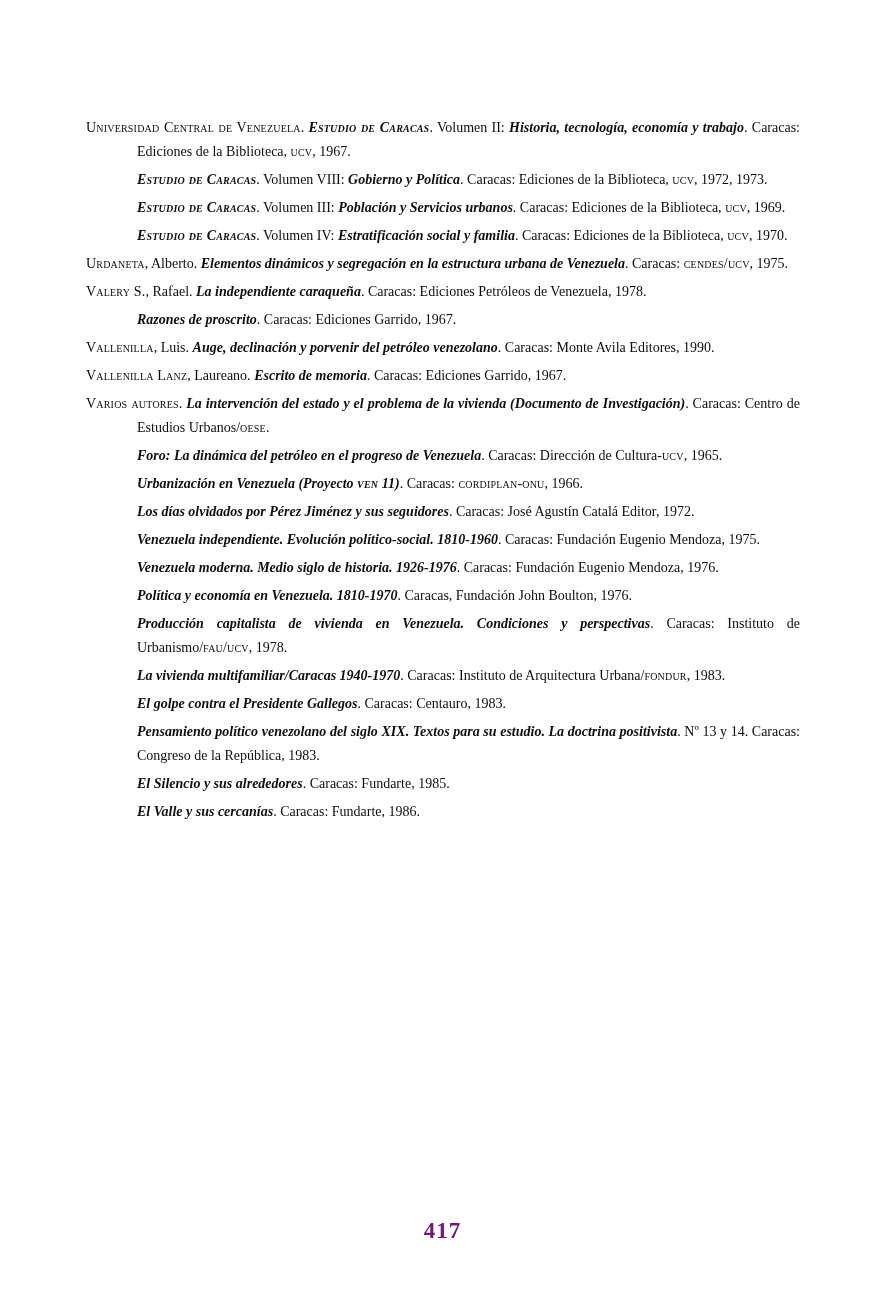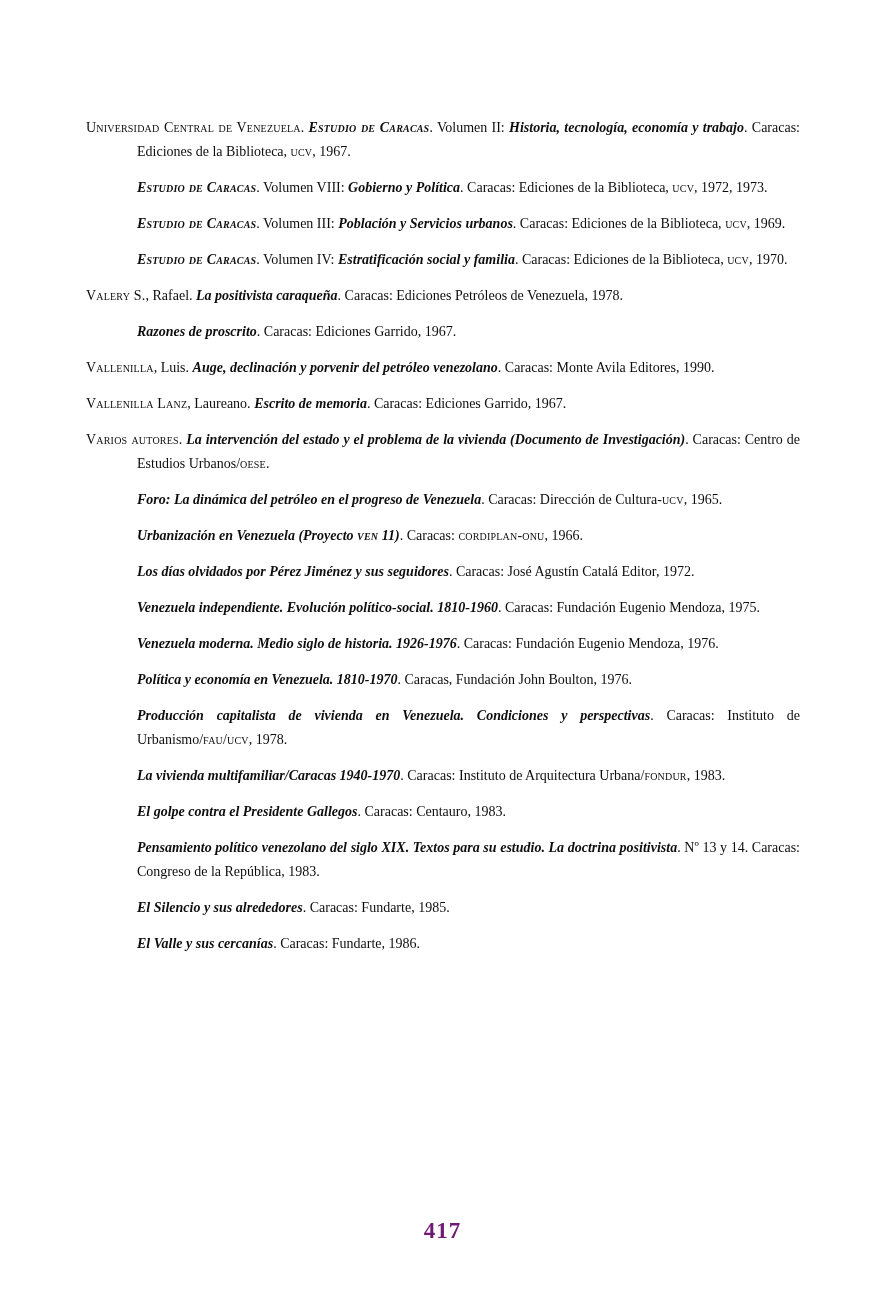--- a/index.html
+++ b/index.html
@@ -30,21 +30,21 @@
     text-align: justify;
   }
   .entry {
     padding-left: 51px;
     text-indent: -51px; 
   }
   .entry.sub {
     text-indent: 0;     
   }
   .entry + .entry {
-    margin-top: 12px;
+    margin-top: 4px;
   }
   .sc {
     font-variant: small-caps;
     letter-spacing: 0.2px;
   }
   .ti {
     font-style: italic;
     font-weight: 700;
   }
   .page-number {
@@ -61,21 +61,22 @@
 </style>
 </head>
 <body>
 
 <div class="page">
   <main class="bibliography">
       <div class="entry"><span class="sc">Universidad Central de Venezuela</span><span>. </span><span class="ti sc">Estudio de Caracas</span><span>. Volumen II: </span><span class="ti">Historia, tecnología, economía y trabajo</span><span>. Caracas: Ediciones de la Biblioteca, </span><span class="sc">ucv</span><span>, 1967.</span></div>
       <div class="entry sub"><span class="ti sc">Estudio de Caracas</span><span>. Volumen VIII: </span><span class="ti">Gobierno y Política</span><span>. Caracas: Ediciones de la Biblioteca, </span><span class="sc">ucv</span><span>, 1972, 1973.</span></div>
       <div class="entry sub"><span class="ti sc">Estudio de Caracas</span><span>. Volumen III: </span><span class="ti">Población y Servicios urbanos</span><span>. Caracas: Ediciones de la Biblioteca, </span><span class="sc">ucv</span><span>, 1969.</span></div>
       <div class="entry sub"><span class="ti sc">Estudio de Caracas</span><span>. Volumen IV: </span><span class="ti">Estratificación social y familia</span><span>. Caracas: Ediciones de la Biblioteca, </span><span class="sc">ucv</span><span>, 1970.</span></div>
-      <div class="entry"><span class="sc">Valery S.</span><span>, Rafael. </span><span class="ti">La positivista caraqueña</span><span>. Caracas: Ediciones Petróleos de Venezuela, 1978.</span></div>
+      <div class="entry"><span class="sc">Urdaneta</span><span>, Alberto. </span><span class="ti">Elementos dinámicos y segregación en la estructura urbana de Venezuela</span><span>. Caracas: </span><span class="sc">cendes/ucv</span><span>, 1975.</span></div>
+      <div class="entry"><span class="sc">Valery S.</span><span>, Rafael. </span><span class="ti">La independiente caraqueña</span><span>. Caracas: Ediciones Petróleos de Venezuela, 1978.</span></div>
       <div class="entry sub"><span class="ti">Razones de proscrito</span><span>. Caracas: Ediciones Garrido, 1967.</span></div>
       <div class="entry"><span class="sc">Vallenilla</span><span>, Luis. </span><span class="ti">Auge, declinación y porvenir del petróleo venezolano</span><span>. Caracas: Monte Avila Editores, 1990.</span></div>
       <div class="entry"><span class="sc">Vallenilla Lanz</span><span>, Laureano. </span><span class="ti">Escrito de memoria</span><span>. Caracas: Ediciones Garrido, 1967.</span></div>
       <div class="entry"><span class="sc">Varios autores</span><span>. </span><span class="ti">La intervención del estado y el problema de la vivienda (Documento de Investigación)</span><span>. Caracas: Centro de Estudios Urbanos/</span><span class="sc">oese</span><span>.</span></div>
       <div class="entry sub"><span class="ti">Foro: La dinámica del petróleo en el progreso de Venezuela</span><span>. Caracas: Dirección de Cultura-</span><span class="sc">ucv</span><span>, 1965.</span></div>
       <div class="entry sub"><span class="ti">Urbanización en Venezuela (Proyecto </span><span class="ti sc">ven</span><span class="ti"> 11)</span><span>. Caracas: </span><span class="sc">cordiplan-onu</span><span>, 1966.</span></div>
       <div class="entry sub"><span class="ti">Los días olvidados por Pérez Jiménez y sus seguidores</span><span>. Caracas: José Agustín Catalá Editor, 1972.</span></div>
       <div class="entry sub"><span class="ti">Venezuela independiente. Evolución político-social. 1810-1960</span><span>. Caracas: Fundación Eugenio Mendoza, 1975.</span></div>
       <div class="entry sub"><span class="ti">Venezuela moderna. Medio siglo de historia. 1926-1976</span><span>. Caracas: Fundación Eugenio Mendoza, 1976.</span></div>
       <div class="entry sub"><span class="ti">Política y economía en Venezuela. 1810-1970</span><span>. Caracas, Fundación John Boulton, 1976.</span></div>

